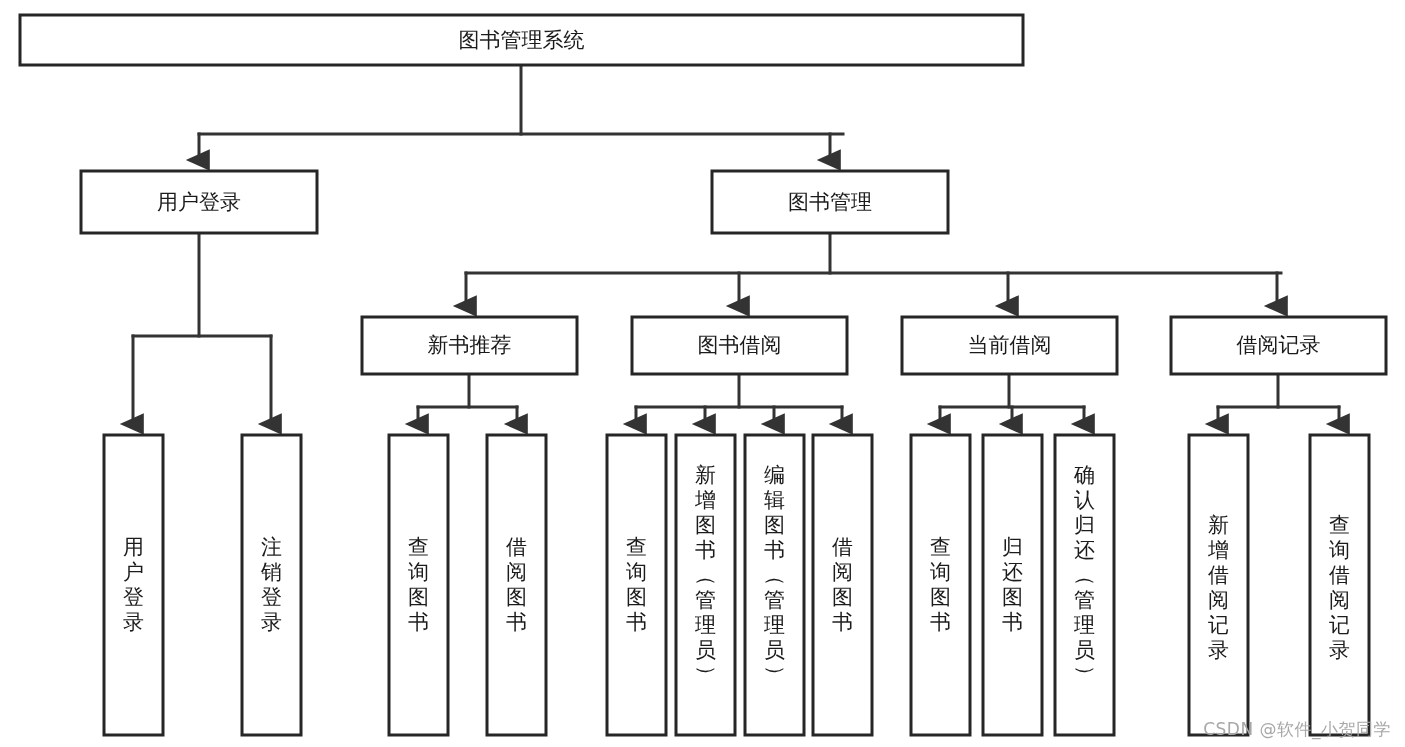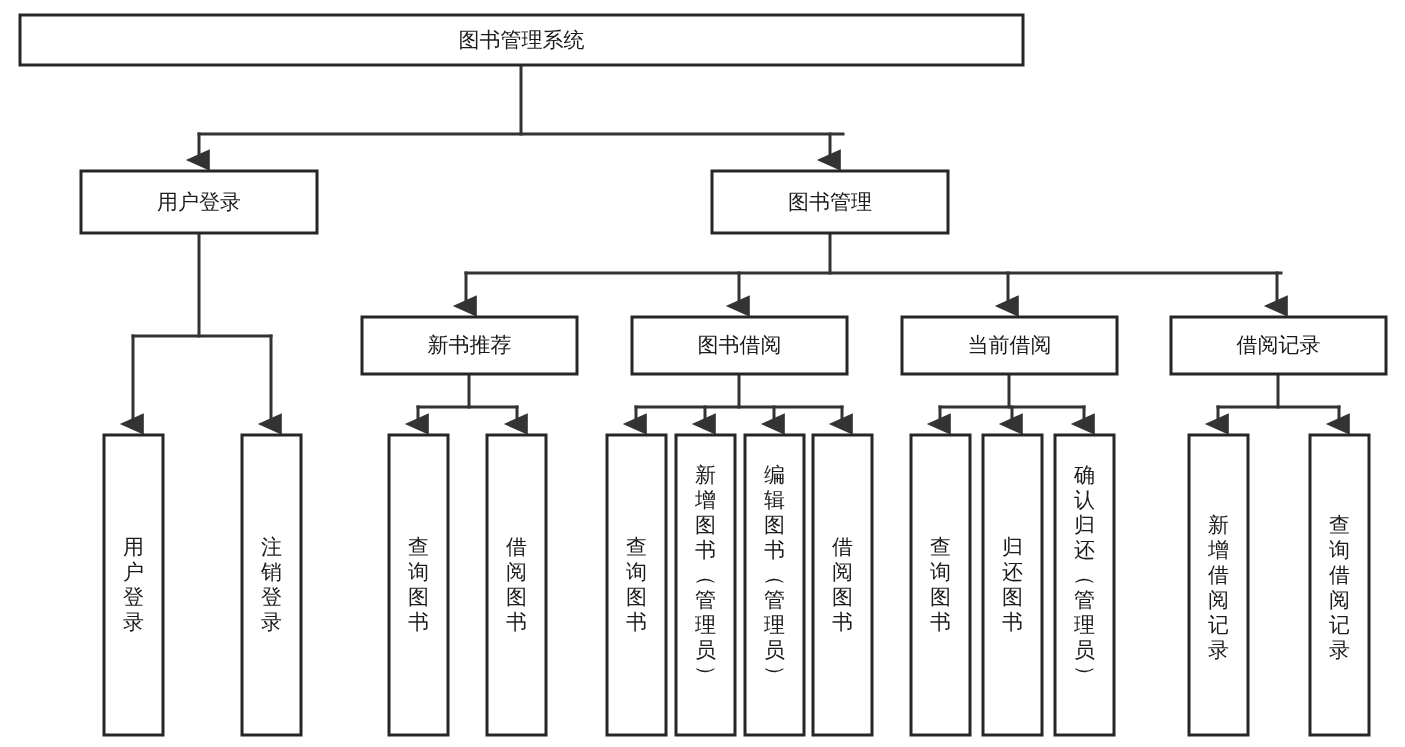--- a/index.html
+++ b/index.html
@@ -294,13 +294,14 @@
           <text x="1339.5" y="525.5" class="node-label-vert" font-size="21" dominant-baseline="middle">查</text>
           <text x="1339.5" y="550.5" class="node-label-vert" font-size="21" dominant-baseline="middle">询</text>
           <text x="1339.5" y="575.5" class="node-label-vert" font-size="21" dominant-baseline="middle">借</text>
           <text x="1339.5" y="600.5" class="node-label-vert" font-size="21" dominant-baseline="middle">阅</text>
           <text x="1339.5" y="625.5" class="node-label-vert" font-size="21" dominant-baseline="middle">记</text>
           <text x="1339.5" y="650.5" class="node-label-vert" font-size="21" dominant-baseline="middle">录</text>
         </g>
     </g>
   </svg>
 
+  <div class="watermark">CSDN @软件_小贺同学</div>
 </div>
 
 </body></html>

